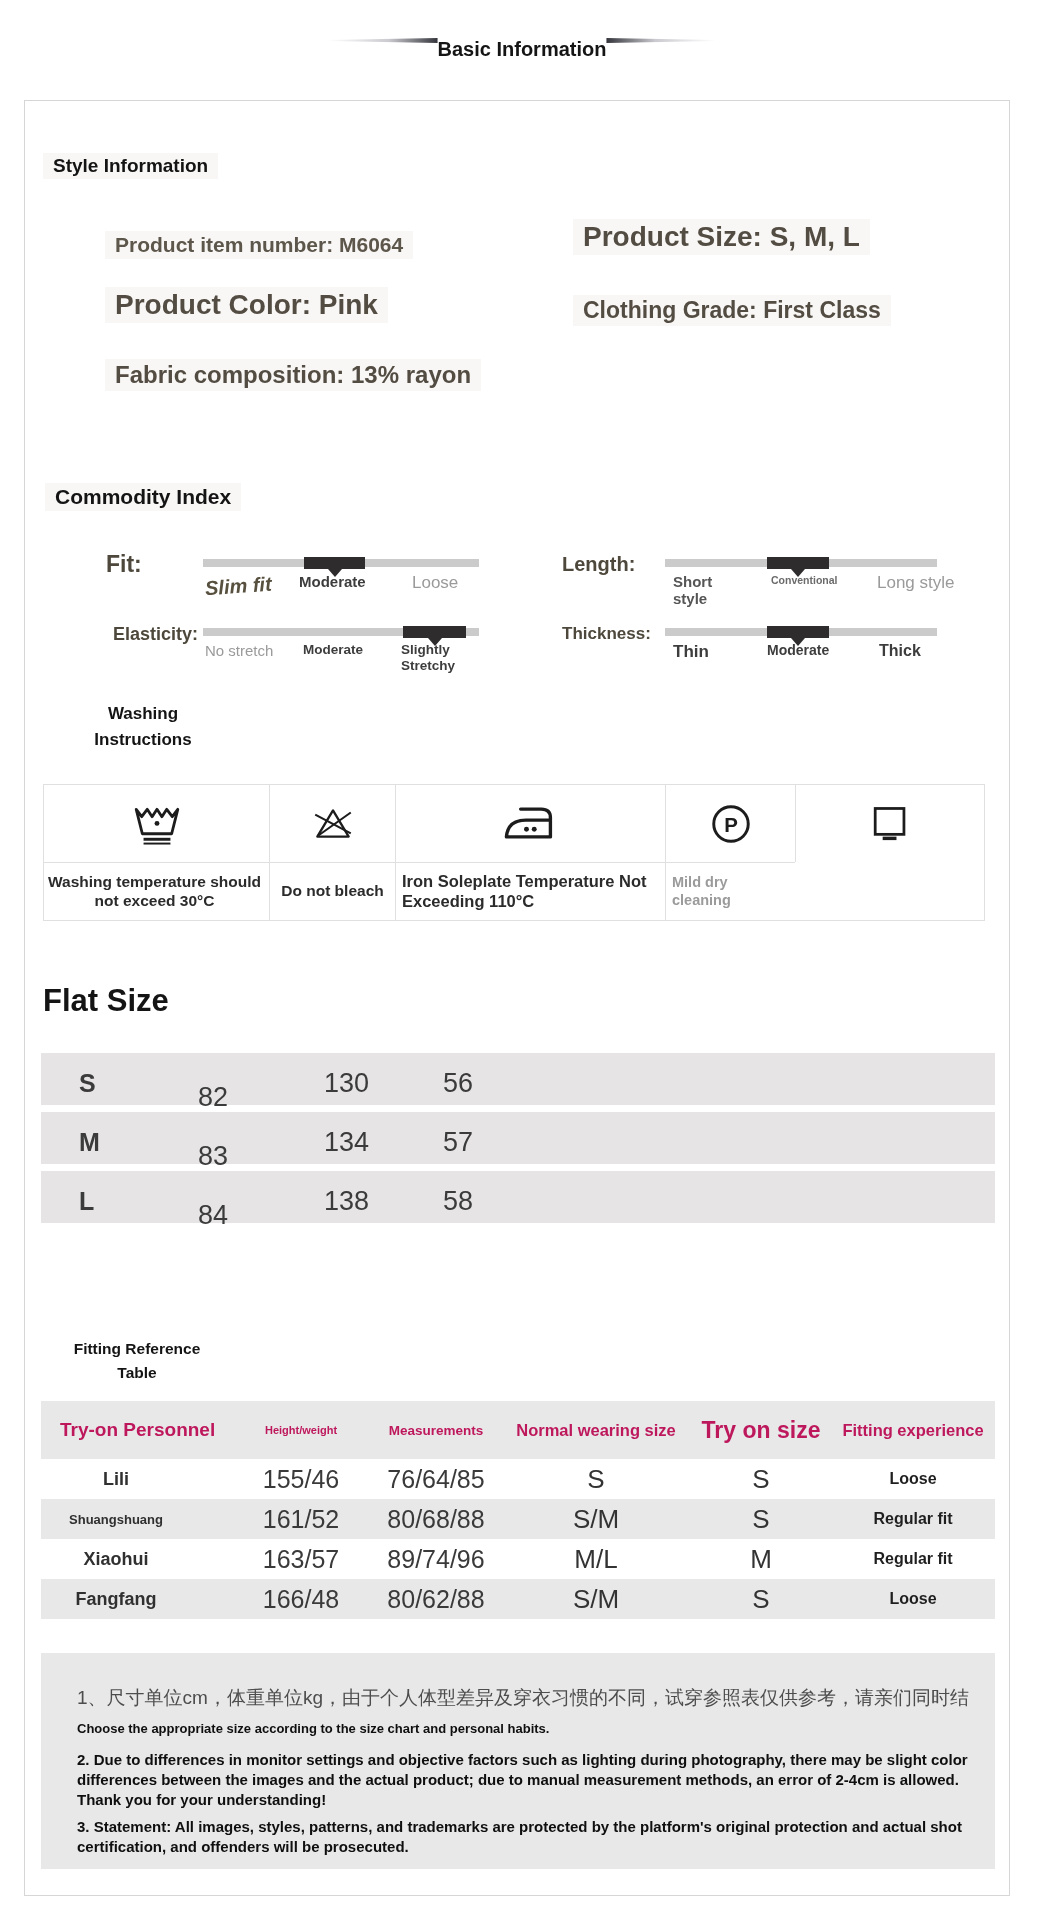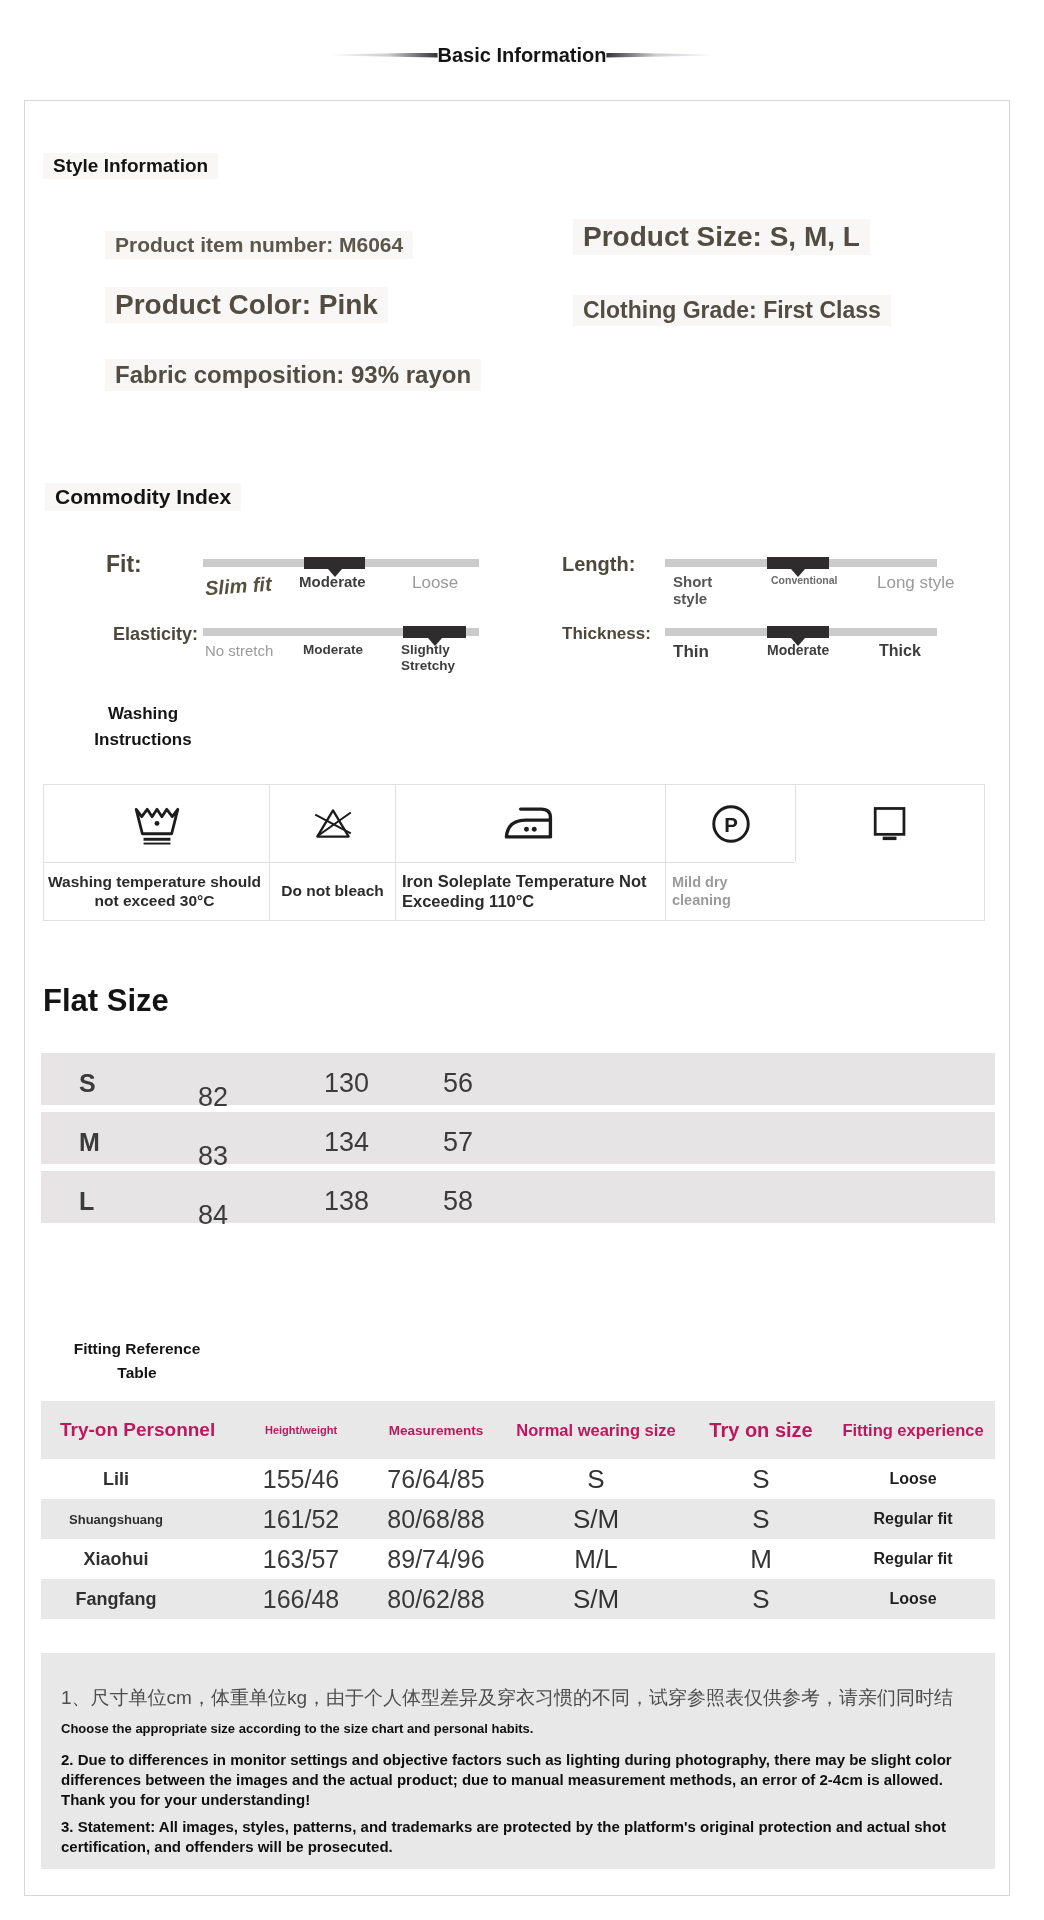--- a/index.html
+++ b/index.html
@@ -3,21 +3,21 @@
 <meta charset="utf-8">
 <style>
   html,body { margin:0; padding:0; }
   body {
     width:1044px; height:1920px; position:relative;
     background:#ffffff; overflow:hidden;
     font-family:"Liberation Sans", sans-serif; color:#222;
   }
   
   .page-hdr { position:absolute; top:38px; left:0; right:0; height:34px;
-    display:flex; align-items:center; justify-content:center; }
+    display:flex; align-items:flex-start; justify-content:center; }
   .page-hdr .title { font-size:20px; font-weight:bold; color:#151515; }
   .hline { width:110px; height:5px; }
   .hline.l { background:linear-gradient(to right, rgba(190,190,196,0), rgba(160,160,170,.55) 55%, #33333b);
              clip-path:polygon(0 38%,100% 0,100% 100%,0 62%); }
   .hline.r { background:linear-gradient(to left, rgba(190,190,196,0), rgba(160,160,170,.55) 55%, #33333b);
              clip-path:polygon(0 0,100% 38%,100% 62%,0 100%); }
   
   .card { position:absolute; left:24px; top:100px; width:986px; height:1796px;
     background:#fff; border:1px solid #d6d6d6; box-sizing:border-box; }
   .hl { background:#f8f7f5; padding:2px 10px; display:inline-block; }
@@ -107,32 +107,32 @@
   .sdrow .c3 { padding-left:28px; font-size:27px; }
   .sdrow .c4 { padding-left:27px; font-size:27px; }
   
   .ftable { position:absolute; left:16px; top:1300px; width:954px; }
   .fgrid { display:grid; grid-template-columns:190px 140px 130px 190px 140px 1fr; align-items:center; }
   .fheader { height:58px; background:#e9e8e8; color:#be185d; }
   .fheader .h1 { padding-left:19px; font-size:19px; font-weight:bold; }
   .fheader .h2 { text-align:center; font-size:11px; font-weight:bold; }
   .fheader .h3 { text-align:center; font-size:13.5px; font-weight:bold; }
   .fheader .h4 { text-align:center; font-size:16.5px; font-weight:bold; }
-  .fheader .h5 { text-align:center; font-size:20px; font-weight:600; }
+  .fheader .h5 { text-align:center; font-size:23px; font-weight:600; }
   .fheader .h6 { text-align:center; font-size:16.5px; font-weight:bold; }
   .frow { height:40px; color:#303030; }
   .frow:nth-child(odd) { background:#e9e8e8; }
   .fname { text-align:center; padding-right:40px; font-size:18px; font-weight:bold; }
   .frow.small-name .fname { font-size:13px; }
   .fnum { text-align:center; font-size:25px; font-weight:400; color:#3a3a3a; }
   .fsize { text-align:center; font-size:26px; font-weight:300; color:#333; }
   .fexp { text-align:center; font-size:16px; font-weight:bold; color:#1f1f1f; }
   
   .notes { position:absolute; left:16px; top:1552px; width:954px; height:216px;
-    background:#e9e8e8; box-sizing:border-box; padding:32px 20px 0 20px; }
+    background:#e9e8e8; box-sizing:border-box; padding:32px 20px 0 36px; }
   .notes .cn { font-size:19px; color:#4d4d4d; margin:0 0 10px 0; white-space:nowrap; overflow:hidden; }
   .notes .en-small { font-size:13px; font-weight:bold; color:#0f0f0f; margin:0 0 14px 0; }
   .notes .p { font-size:15px; font-weight:bold; color:#0f0f0f; line-height:1.33; margin:0 0 7px 0; }
   svg { display:block; }
 </style>
 </head>
 <body>
 
 <div class="page-hdr">
   <div class="hline l"></div>
@@ -141,21 +141,21 @@
 </div>
 
 <div class="card">
 
   <div class="sec-h style-h"><span class="hl">Style Information</span></div>
 
   <div class="field f-item"><span class="hl">Product item number: M6064</span></div>
   <div class="field f-size"><span class="hl">Product Size: S, M, L</span></div>
   <div class="field f-color"><span class="hl">Product Color: Pink</span></div>
   <div class="field f-grade"><span class="hl">Clothing Grade: First Class</span></div>
-  <div class="field f-fabric"><span class="hl">Fabric composition: 93% rayon</span></div>
+  <div class="field f-fabric"><span class="hl">Fabric composition: 13% rayon</span></div>
 
   <div class="sec-h commodity-h"><span class="hl">Commodity Index</span></div>
 
   <div class="srow" id="fit">
     <div class="s-label">Fit:</div>
     <div class="s-body">
       <div class="track">
         <div class="seg"></div>
       </div>
       <div class="opt slim o1">Slim fit</div>

